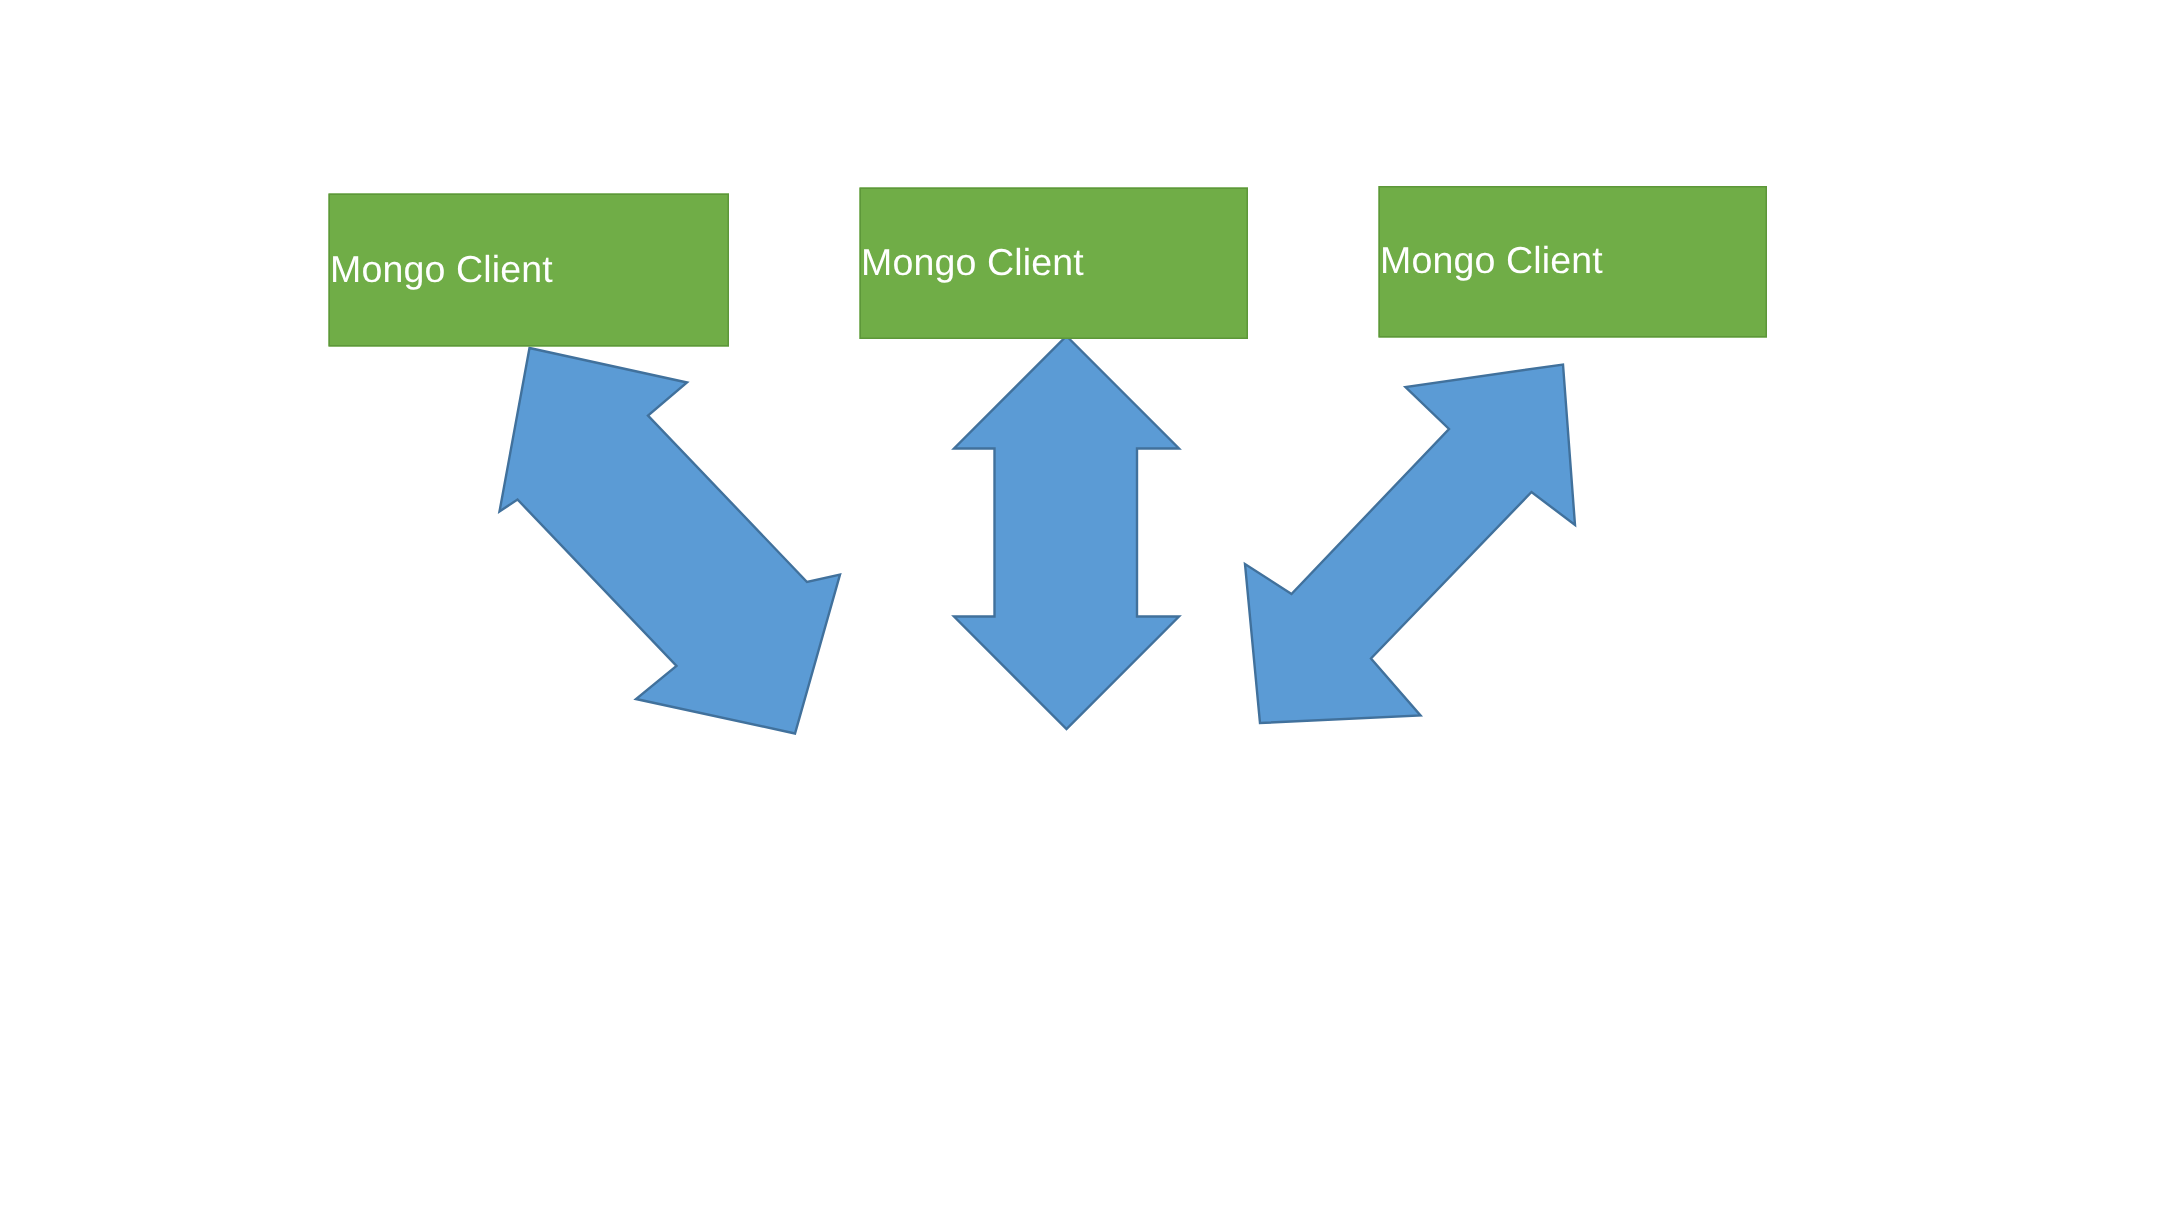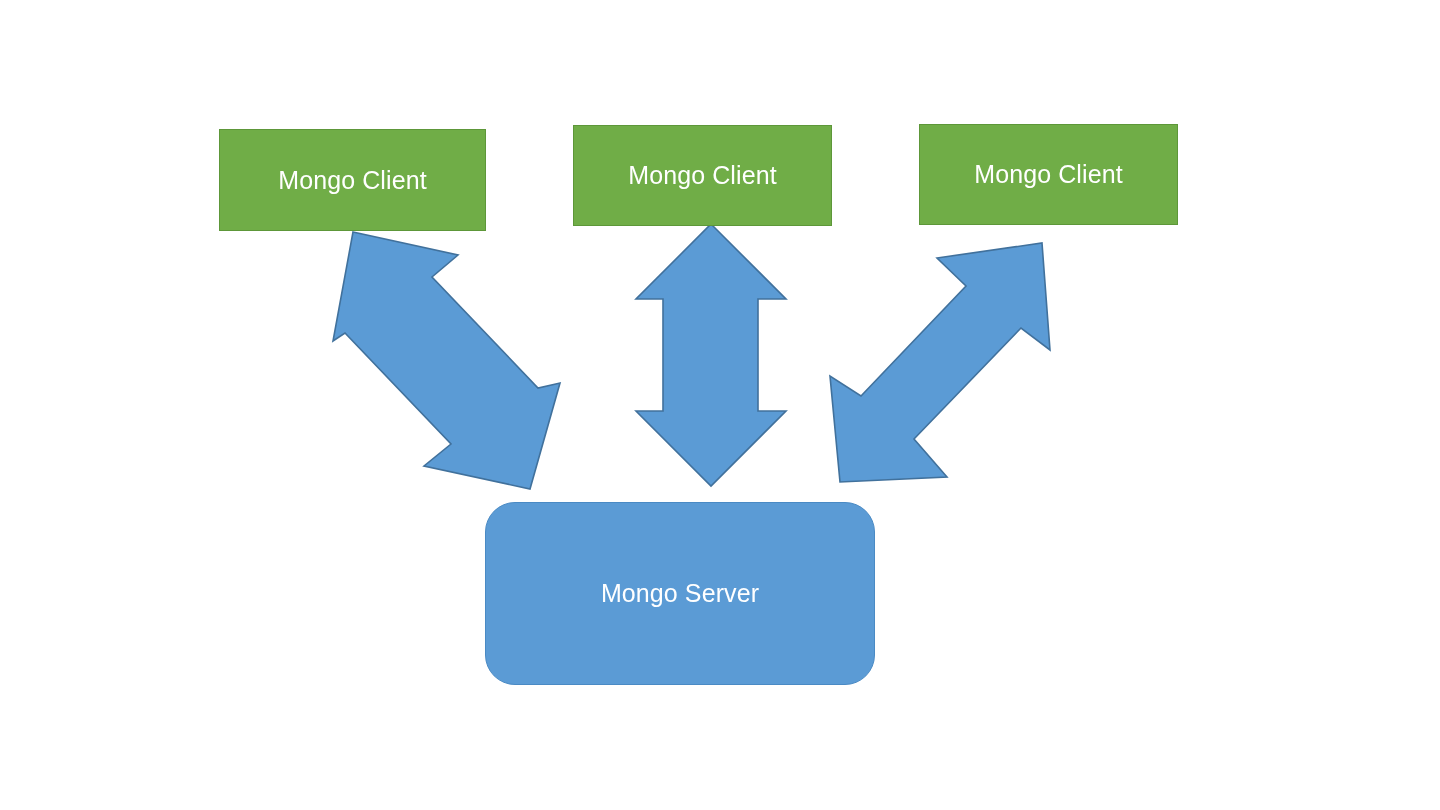--- a/index.html
+++ b/index.html
@@ -30,21 +30,21 @@
     pointer-events: none;
   }
   .arrow-layer .arrow-shape {
     pointer-events: auto;
   }
   .node {
     position: absolute;
     box-sizing: border-box;
     display: flex;
     align-items: center;
-    justify-content: center;
+    justify-content: flex-start;
     color: #ffffff;
     text-align: center;
     line-height: 1.15;
     letter-spacing: 0.1px;
   }
   .node-client {
     background: #70ad47;
     border: 1px solid #5d9739;
     font-size: 25px;
   }
@@ -88,17 +88,14 @@
   </div>
 
   <div class="node node-client" id="client-2" style="background: rgb(112, 173, 71); border-color: rgb(93, 151, 57); color: rgb(255, 255, 255);">
     <span class="node-label">Mongo Client</span>
   </div>
 
   <div class="node node-client" id="client-3" style="background: rgb(112, 173, 71); border-color: rgb(93, 151, 57); color: rgb(255, 255, 255);">
     <span class="node-label">Mongo Client</span>
   </div>
 
-  <div class="node node-server" id="server-1" style="background: rgb(91, 155, 213); border-color: rgb(74, 138, 196); color: rgb(255, 255, 255);">
-    <span class="node-label">Mongo Server</span>
-  </div>
 
 </div>
 
 </body></html>

